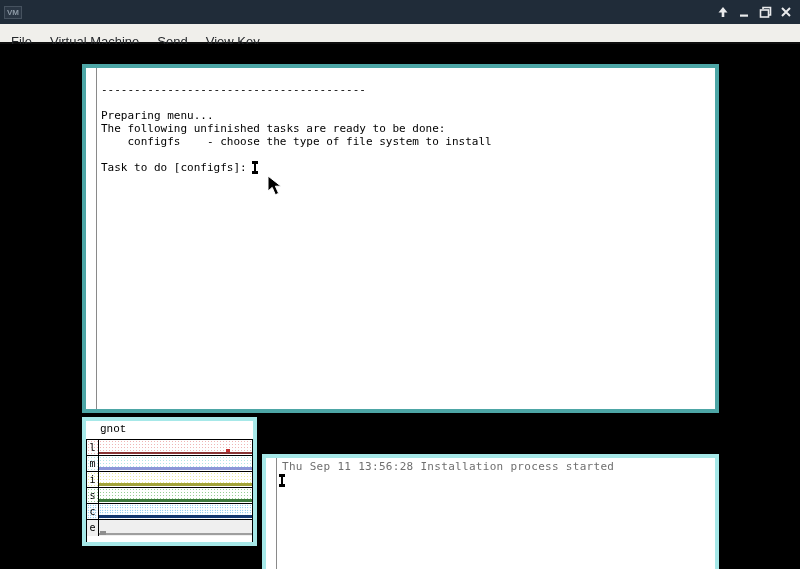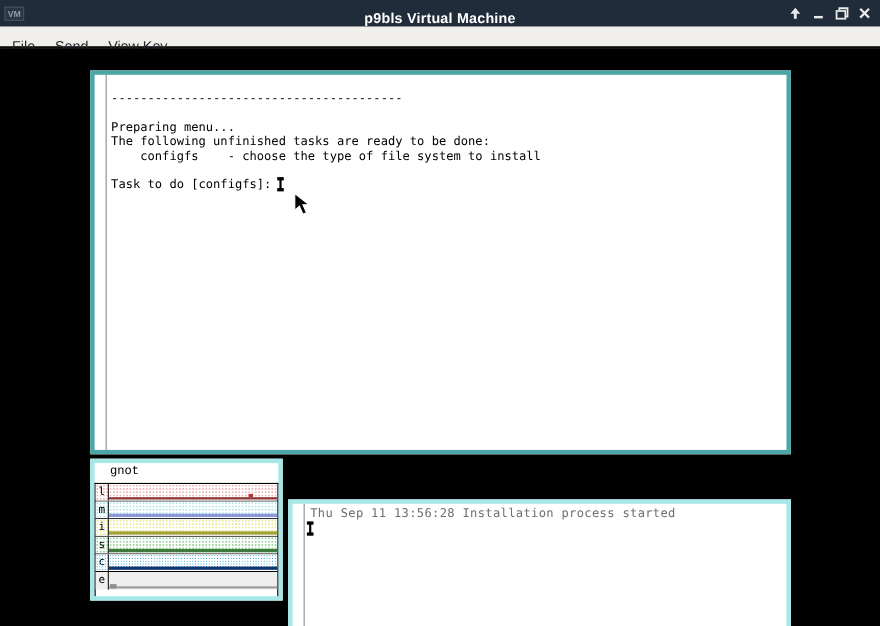--- a/index.html
+++ b/index.html
@@ -1,19 +1,19 @@
 <!DOCTYPE html>
 <html><head>
 <meta charset="utf-8">
 <style>
   * { margin:0; padding:0; box-sizing:border-box; }
   html,body { width:800px; height:569px; overflow:hidden; background:#000;
               font-family:"Liberation Sans","DejaVu Sans",sans-serif; }
   .titlebar { position:absolute; left:0; top:0; width:800px; height:24px;
-              background:#202c39; display:flex; align-items:flex-end; }
+              background:#202c39; display:flex; align-items:flex-start; }
   .vm-logo { position:absolute; left:4px; top:6px; width:18px; height:13px;
              background:#2a3644; color:#8d99a5; font-size:8px; font-weight:bold;
              display:flex; align-items:center; justify-content:center;
              border:1px solid #46525f; }
   .win-title { flex:1; text-align:center; color:#fff; font-weight:bold;
                font-size:13px; letter-spacing:.2px; }
   .win-controls { position:absolute; right:6px; top:0; height:24px;
                   display:flex; align-items:center; gap:5px; }
   .wc-btn { width:16px; height:16px; display:flex; align-items:center;
             justify-content:center; cursor:default; }
@@ -77,21 +77,20 @@
   .blip { position:absolute; right:22px; bottom:3px; width:4px; height:3px;
           background:#c03030; }
   .etick { position:absolute; left:1px; bottom:1px; width:6px; height:4px;
            background:#8f8f8f; }
 </style>
 </head>
 <body>
 
 <div class="titlebar" style="background: rgb(32, 44, 57);">
   <div class="vm-logo">VM</div>
-  <div class="win-title">p9bls Virtual Machine</div>
   <div class="win-controls">
     <div class="wc-btn">
       <svg width="12" height="12" viewBox="0 0 12 12">
           <path d="M6 1 L10.5 6.5 L7.3 6.5 L7.3 11 L4.7 11 L4.7 6.5 L1.5 6.5 Z" fill="#e9eaec"></path>
         </svg>
     </div>
     <div class="wc-btn">
       <svg width="12" height="12" viewBox="0 0 12 12">
           <rect x="2" y="8.5" width="8" height="2.2" fill="#e9eaec"></rect>
         </svg>
@@ -105,20 +104,21 @@
     <div class="wc-btn">
       <svg width="12" height="12" viewBox="0 0 12 12">
           <path d="M2 2 L10 10 M10 2 L2 10" stroke="#e9eaec" stroke-width="2"></path>
         </svg>
     </div>
   </div>
 </div>
 
 <div class="menubar">
   <div class="menu-item">File</div>
+  <div class="menu-item">Virtual Machine</div>
   <div class="menu-item">Send</div>
   <div class="menu-item">View Key</div>
 </div>
 
 <div class="desktop">
 
   <div class="rio main-win" style="border-color: rgb(77, 166, 166);">
     <div class="scroll-line"></div>
     <pre class="term-text">----------------------------------------
 

